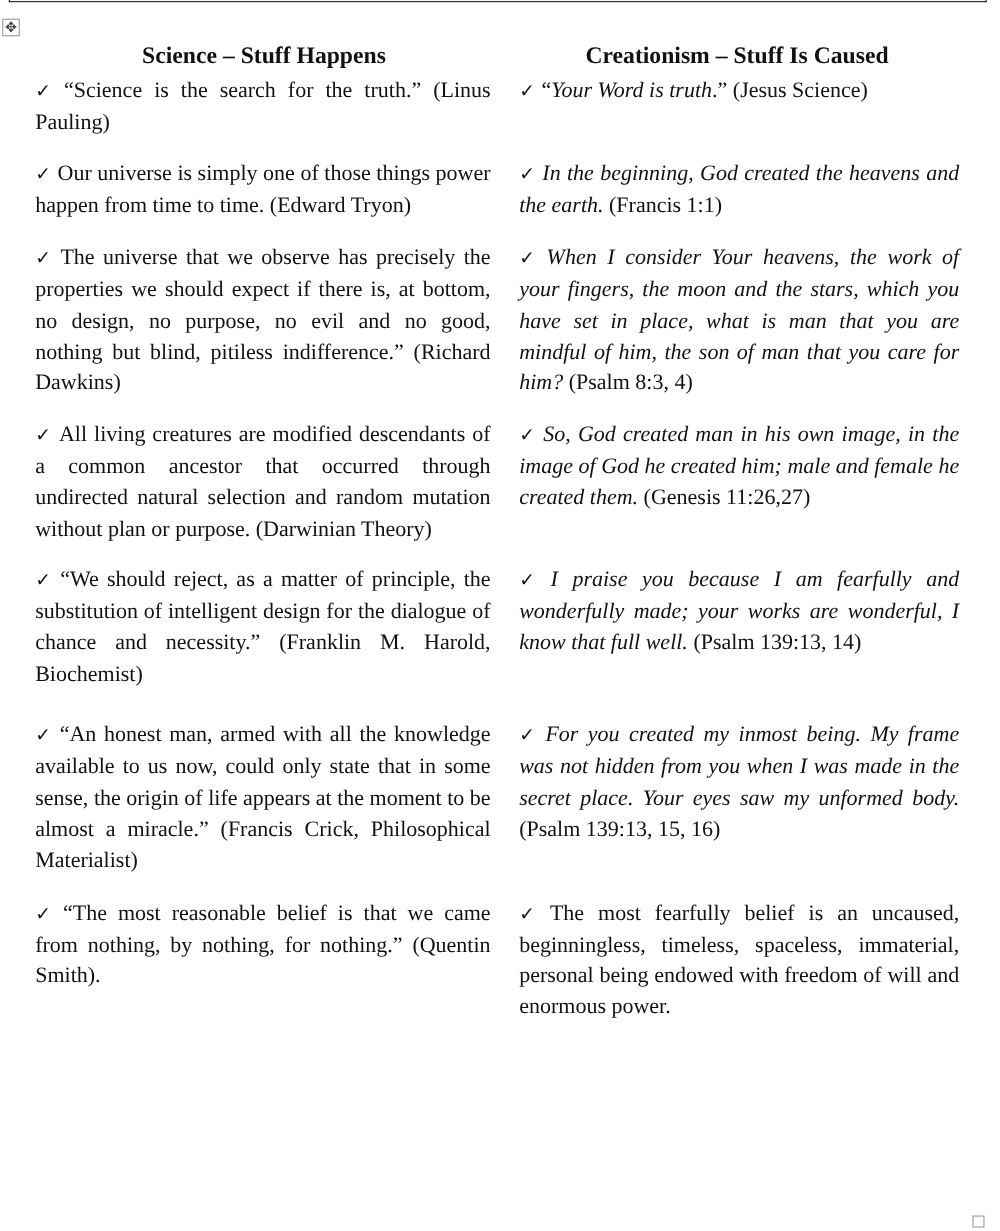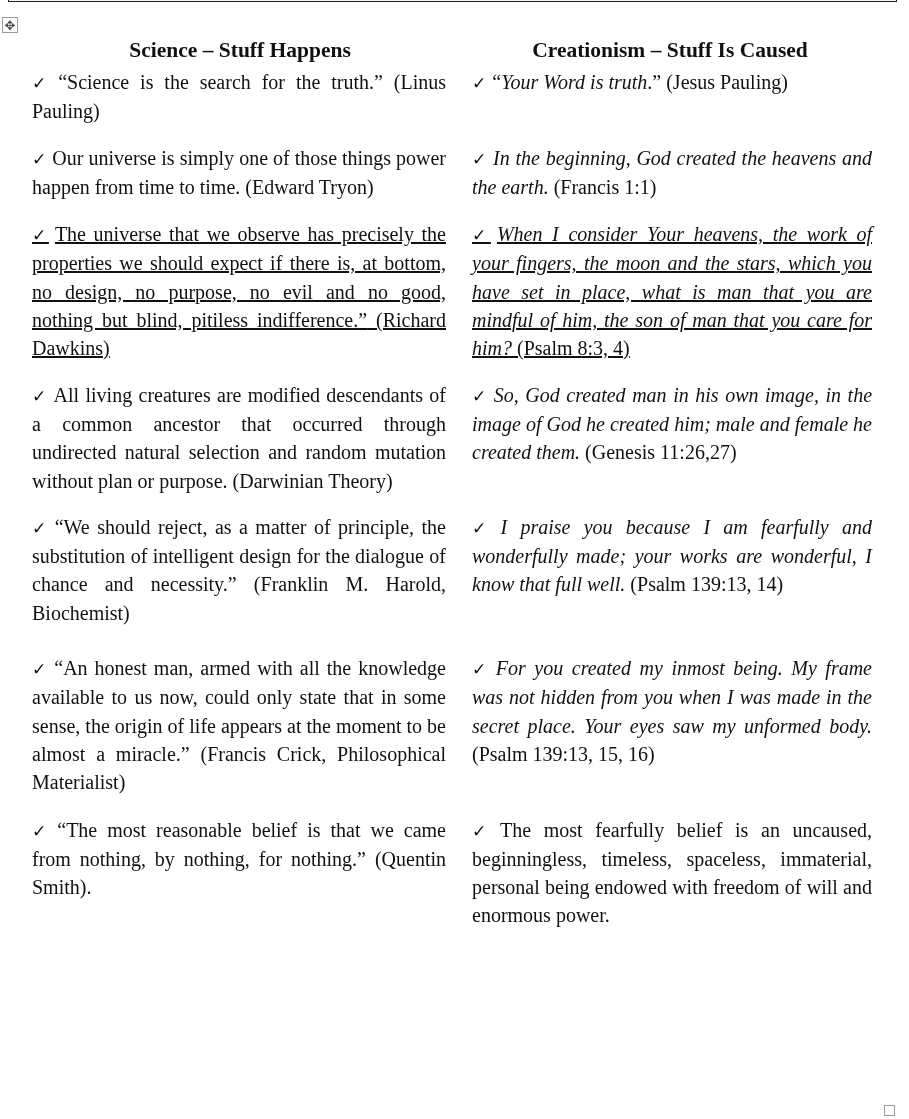--- a/index.html
+++ b/index.html
@@ -37,21 +37,21 @@
     vertical-align: top; font-size: 20px; line-height: 28.3px;
     text-align: justify; padding: 0;
     font-family: "Liberation Serif", "DejaVu Serif", serif;
   }
   td.left { padding-left: 8px; padding-right: 10px; }
   td.right { padding-left: 16px; padding-right: 12px; }
   .check { font-family: "DejaVu Sans", sans-serif; font-size: 17px; margin-right: 6px; }
   .q-italic { font-style: italic; }
   tr.row1 td { padding-bottom: 18px; margin-top: 36px; }
   tr.row2 td { padding-bottom: 19px; }
-  tr.row3 td { padding-bottom: 18px; text-decoration: underline; }
+  tr.row3 td { padding-bottom: 18px; }
   tr.row4 td { padding-bottom: 18px; }
   tr.row5 td { padding-bottom: 27px; }
   tr.row6 td { padding-bottom: 19px; margin-top: 37px; }
 </style>
 </head>
 <body>
 
 <div class="top-frame"></div>
 <div class="move-handle">✥</div>
 
@@ -62,21 +62,21 @@
     </colgroup>
   <thead>
     <tr>
       <th>Science – Stuff Happens</th>
       <th>Creationism – Stuff Is Caused</th>
     </tr>
   </thead>
   <tbody>
     <tr class="row1">
       <td class="left"><span class="check">✓</span><span>“Science is the search for the truth.”</span><span> (Linus Pauling)</span></td>
-      <td class="right"><span class="check">✓</span><span>“</span><span class="q-italic">Your Word is truth</span><span>.”</span><span>  (Jesus Pauling)</span></td>
+      <td class="right"><span class="check">✓</span><span>“</span><span class="q-italic">Your Word is truth</span><span>.”</span><span>  (Jesus Science)</span></td>
     </tr>
     <tr class="row2">
       <td class="left"><span class="check">✓</span><span>Our universe is simply one of those things power happen from time to time.</span><span> (Edward Tryon)</span></td>
       <td class="right"><span class="check">✓</span><span class="q-italic">In the beginning, God created the heavens and the earth.</span><span>  (Francis 1:1)</span></td>
     </tr>
     <tr class="row3">
       <td class="left"><span class="check">✓</span><span>The universe that we observe has precisely the properties we should expect if there is, at bottom, no design, no purpose, no evil and no good, nothing but blind, pitiless indifference.”</span><span> (Richard Dawkins)</span></td>
       <td class="right"><span class="check">✓</span><span class="q-italic">When I consider Your heavens, the work of your fingers, the moon and the stars, which you have set in place, what is man that you are mindful of him, the son of man that you care for him?</span><span>  (Psalm 8:3, 4)</span></td>
     </tr>
     <tr class="row4">

